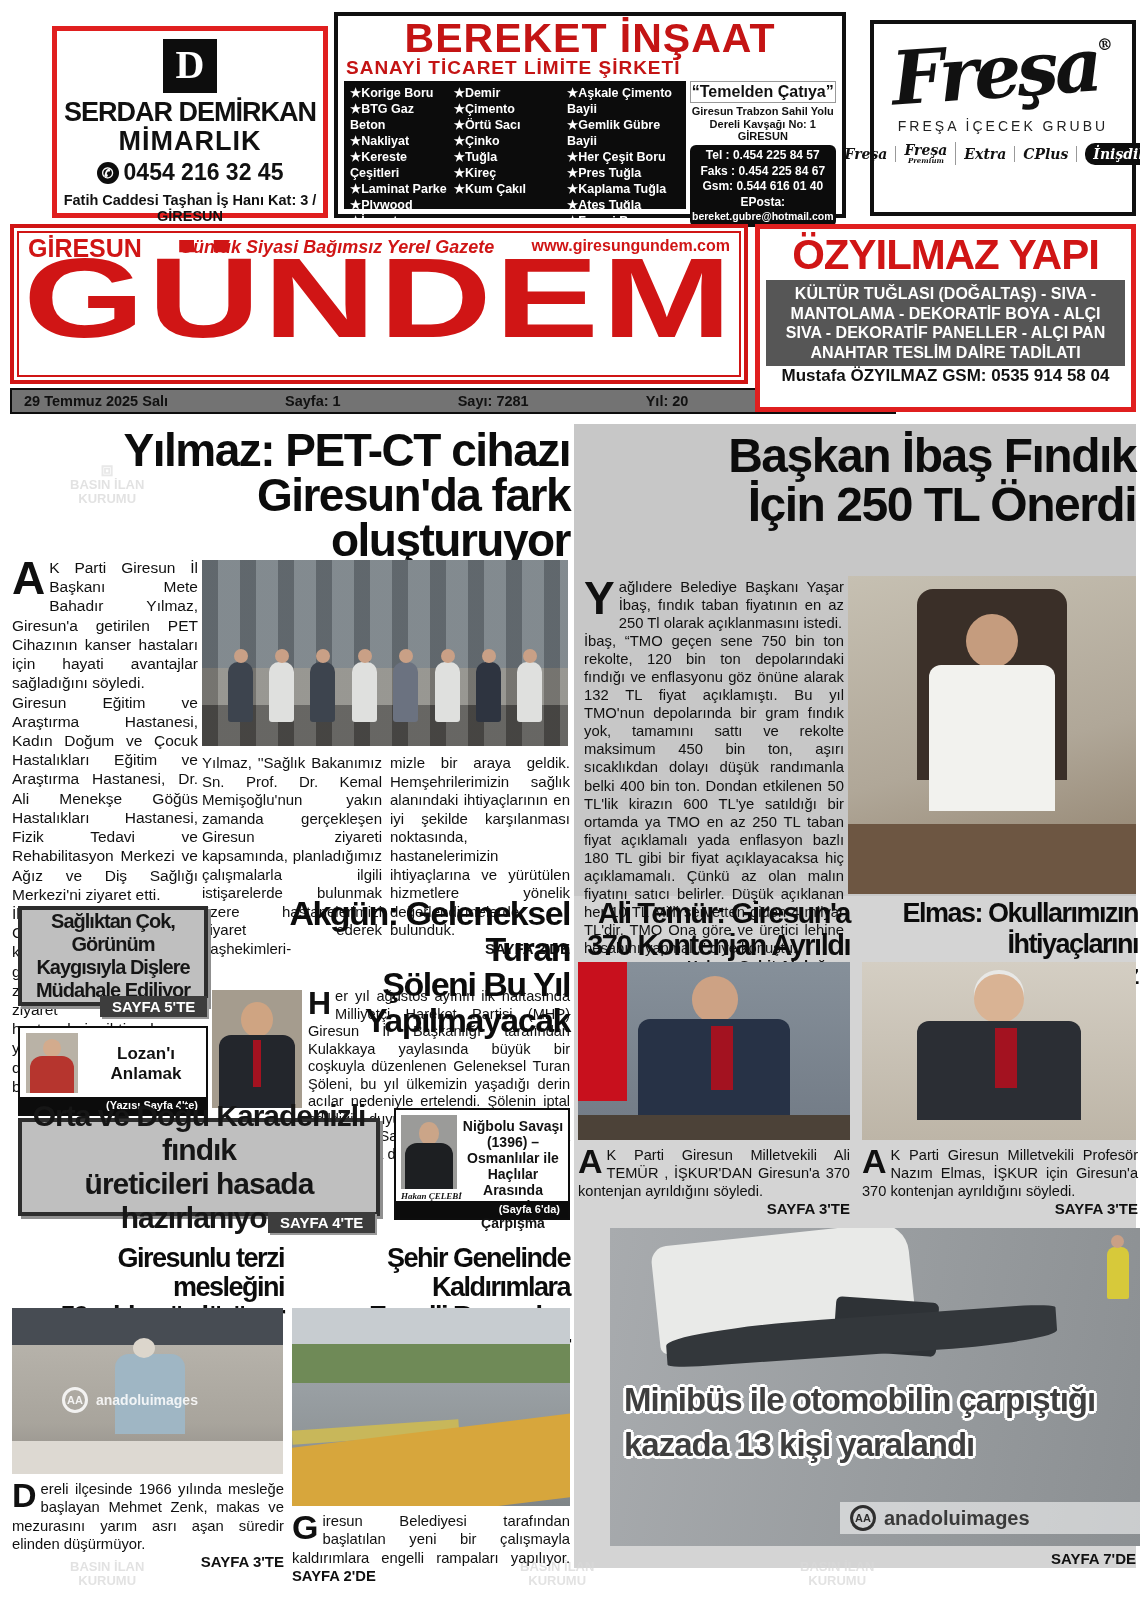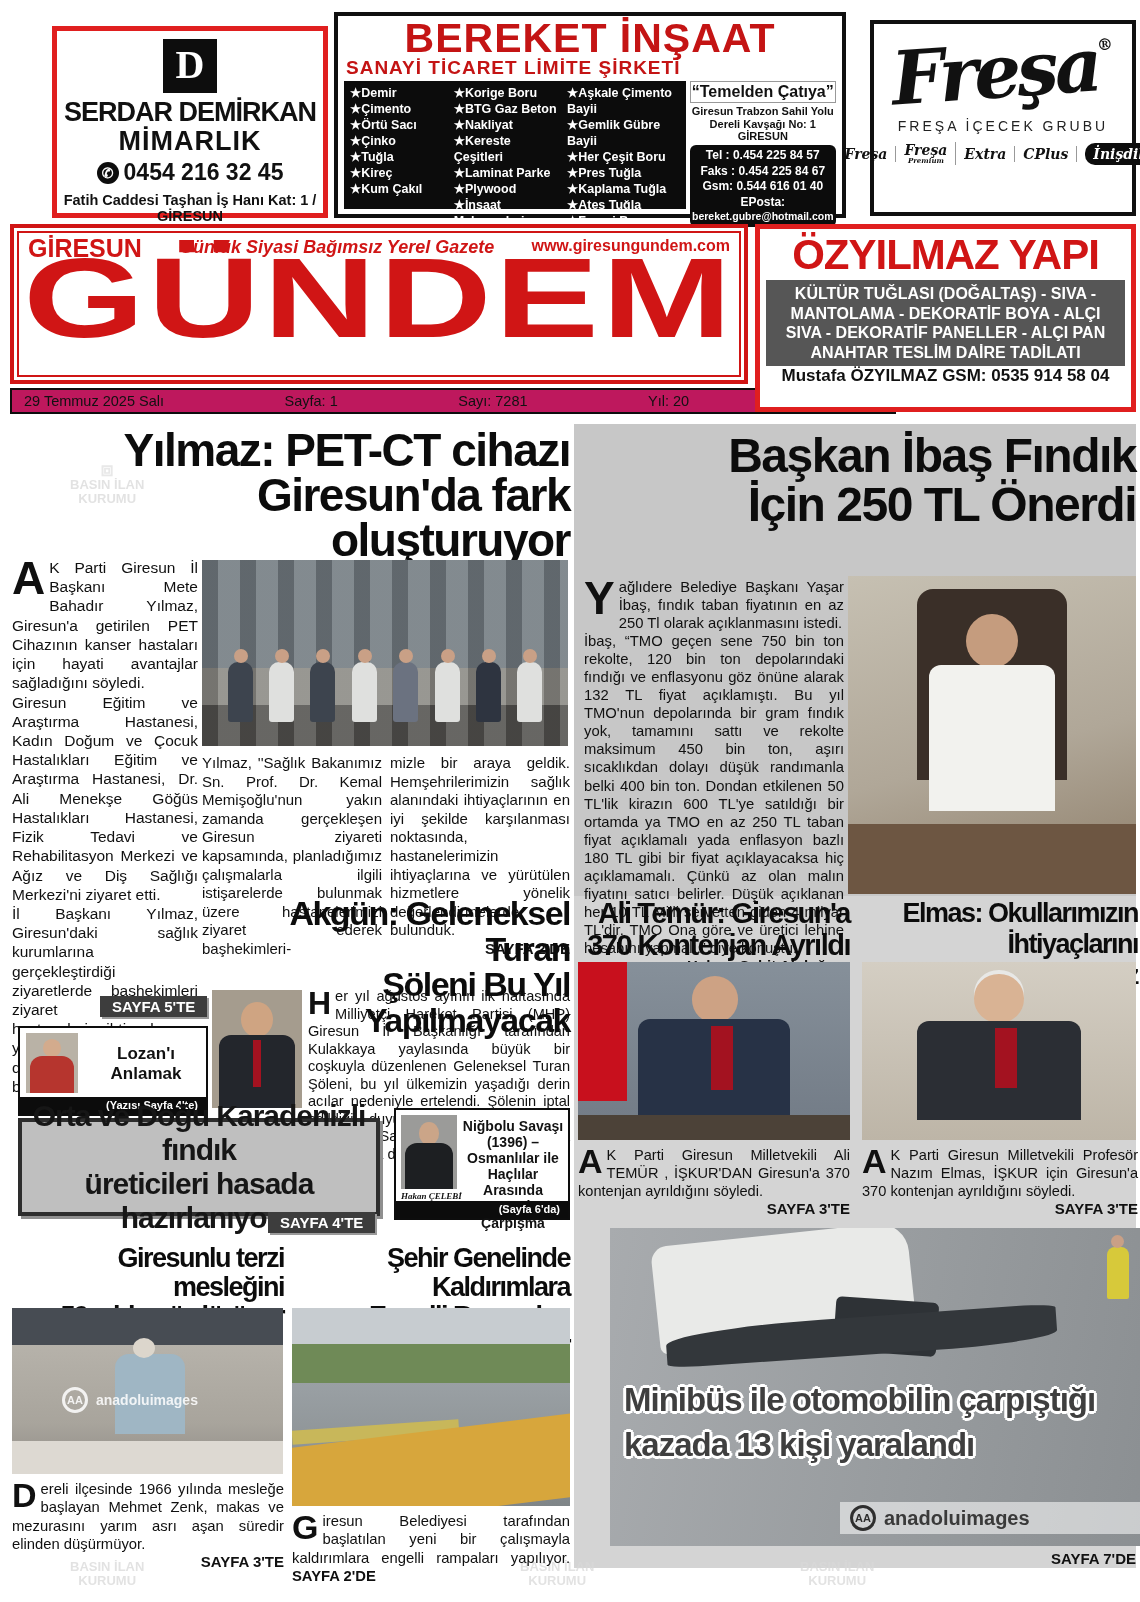--- a/index.html
+++ b/index.html
@@ -38,21 +38,21 @@
   .fr-b:last-child{border-right:none}
   .fr-b .sub{display:block;font-size:7px;font-style:italic;margin-top:-2px}
   .fr-inis{background:#0d0d0d;color:#fff;border-radius:10px;padding:3px 8px}
   
   .masthead{left:10px;top:224px;width:738px;height:160px;border:4px solid #d01515;box-shadow:inset 0 0 0 3px #fff,inset 0 0 0 5px #d01515;background:#fff;z-index:2}
   .mh-row{display:flex;justify-content:space-between;align-items:flex-start;padding:6px 14px 0 14px}
   .mh-city{color:#d01515;font-size:25px;font-weight:900}
   .mh-tag{color:#d01515;font-size:18px;font-weight:700;font-style:italic;padding-top:3px}
   .mh-web{color:#d01515;font-size:16px;font-weight:700;padding-top:3px}
   .mh-title{color:#d01515;font-size:104px;font-weight:900;line-height:.92;text-align:center;letter-spacing:2px;transform:scaleX(1.5) scaleY(1.08);transform-origin:center;margin-top:-12px}
-  .dateline{left:10px;top:388px;width:886px;height:26px;border:2px solid #0d0d0d;display:flex;align-items:center;justify-content:space-between;padding:0 12px;font-size:14.5px;font-weight:400;z-index:2;background:#be185d}
+  .dateline{left:10px;top:388px;width:886px;height:26px;border:2px solid #0d0d0d;display:flex;align-items:center;justify-content:space-between;padding:0 12px;font-size:14.5px;font-weight:700;z-index:2;background:#737373}
   .ad-ozyilmaz{left:755px;top:224px;width:381px;height:188px;border:5px solid #e01f1f;text-align:center;padding:2px 6px;z-index:2;background:#fff}
   .oz-title{color:#d01515;font-size:42px;font-weight:900;letter-spacing:-1px}
   .oz-srv{background:#565656;color:#fff;font-size:16px;font-weight:800;line-height:1.22;padding:4px 2px;margin-top:1px}
   .oz-addr{font-size:16.5px;font-weight:800;margin-top:4px}
   .oz-contact{font-size:17px;font-weight:800}
   
   .hl{font-weight:900;color:#0c0c0c;text-align:right;letter-spacing:-1.5px;line-height:1.0;z-index:2}
   .bt{font-size:15px;line-height:1.24;color:#101010;text-align:justify;z-index:2}
   .dropcap{float:left;font-weight:700;line-height:.82;margin:2px 4px 0 0}
   .ref{font-weight:800}
@@ -121,45 +121,45 @@
   <div class="wm" style="left:1040px;top:1080px"><span class="cube">⧈</span><span>BASIN İLAN</span><br><span>KURUMU</span></div>
 
   <div class="panel" style="left:574px;top:424px;width:562px;height:472px;background:#c7c7c7"></div>
   <div class="panel" style="left:574px;top:896px;width:562px;height:672px;background:#d4d4d4"></div>
 
   <div class="abs ad ad-serdar">
     <div class="sd-logo">D</div>
     <div class="sd-t1">SERDAR DEMİRKAN</div>
     <div class="sd-t2">MİMARLIK</div>
     <div class="sd-phone"><span class="phone-ic">✆</span><span>0454 216 32 45</span></div>
-    <div class="sd-addr">Fatih Caddesi Taşhan İş Hanı Kat: 1 / GİRESUN</div>
+    <div class="sd-addr">Fatih Caddesi Taşhan İş Hanı Kat: 3 / GİRESUN</div>
   </div>
 
   <div class="abs ad ad-bereket">
     <div class="bk-title">BEREKET İNŞAAT</div>
     <div class="bk-sub">SANAYİ TİCARET LİMİTE ŞİRKETİ</div>
     <div class="bk-flex">
       <div class="bk-black">
+        <ul>
+          <li>★Korige Boru</li>
+          <li>★BTG Gaz Beton</li>
+          <li>★Nakliyat</li>
+          <li>★Kereste Çeşitleri</li>
+          <li>★Laminat Parke</li>
+          <li>★Plywood</li>
+          <li>★İnşaat Malzemeleri</li>
+        </ul>
         <ul>
           <li>★Demir</li>
           <li>★Çimento</li>
           <li>★Örtü Sacı</li>
           <li>★Çinko</li>
           <li>★Tuğla</li>
           <li>★Kireç</li>
           <li>★Kum  Çakıl</li>
-        </ul>
-        <ul>
-          <li>★Korige Boru</li>
-          <li>★BTG Gaz Beton</li>
-          <li>★Nakliyat</li>
-          <li>★Kereste Çeşitleri</li>
-          <li>★Laminat Parke</li>
-          <li>★Plywood</li>
-          <li>★İnşaat Malzemeleri</li>
         </ul>
         <ul>
           <li>★Aşkale Çimento Bayii</li>
           <li>★Gemlik Gübre Bayii</li>
           <li>★Her Çeşit Boru</li>
           <li>★Pres Tuğla</li>
           <li>★Kaplama Tuğla</li>
           <li>★Ateş Tuğla</li>
           <li>★Favori Boya</li>
           <li>★Alçı Malzemeleri</li>
@@ -248,20 +248,23 @@
   <div class="abs bt pre" style="left:584px;top:578px;width:260px;font-size:14.8px;line-height:1.22"><span class="dropcap" style="font-size:46px">Y</span><span>ağlıdere Belediye Başkanı Yaşar İbaş, fındık taban fiyatının en az 250 Tl olarak açıklanmasını istedi.
 İbaş, “TMO geçen sene 750 bin ton rekolte, 120 bin ton depolarındaki fındığı ve enflasyonu göz önüne alarak 132 TL fiyat açıklamıştı. Bu yıl TMO'nun depolarında bir gram fındık yok, tamamını sattı ve rekolte maksimum 450 bin ton, aşırı sıcaklıkdan dolayı düşük randımanla belki 400 bin ton. Dondan etkilenen 50 TL'lik kirazın 600 TL'ye satıldığı bir ortamda ya TMO en az 250 TL taban fiyat açıklamalı yada enflasyon bazlı 180 TL gibi bir fiyat açıklayacaksa hiç açıklamamalı. Çünkü az olan malın fiyatını satıcı belirler. Düşük açıklanan her 10 TL Milli servetten giden 4 milyar TL'dir. TMO Ona göre ve üretici lehine hesabını yapmalı.” diye konuştu.</span><div class="byline">Haber: Cahit Akdoğan</div></div>
 
   <div class="photo ibas-photo" style="left:848px;top:576px;width:288px;height:318px">
     <div class="ib-chair"></div>
     <div class="ib-head"></div>
     <div class="ib-shirt"></div>
     <div class="ib-desk"></div>
   </div>
 
+  <div class="graybox pre" style="left:18px;top:906px;width:190px;height:100px;font-size:20px">Sağlıktan Çok, Görünüm
+Kaygısıyla Dişlere
+Müdahale Ediliyor</div>
   <div class="badge" style="left:100px;top:996px">SAYFA 5'TE</div>
 
   <div class="colbox" style="left:18px;top:1026px;width:190px;height:90px">
     <div class="photo portrait" style="left:6px;top:5px;width:52px;height:60px;background:#b9b2a6;position:absolute">
       <div class="p-head" style="background:#d3ab8d"></div>
       <div class="p-body" style="background:#b6352e"></div>
     </div>
     <div class="colname" style="left:4px;top:67px">Yakup Gülaçtı</div>
     <div class="coltitle pre" style="left:70px;top:16px;width:112px;font-size:17px">Lozan'ı
 Anlamak</div>

